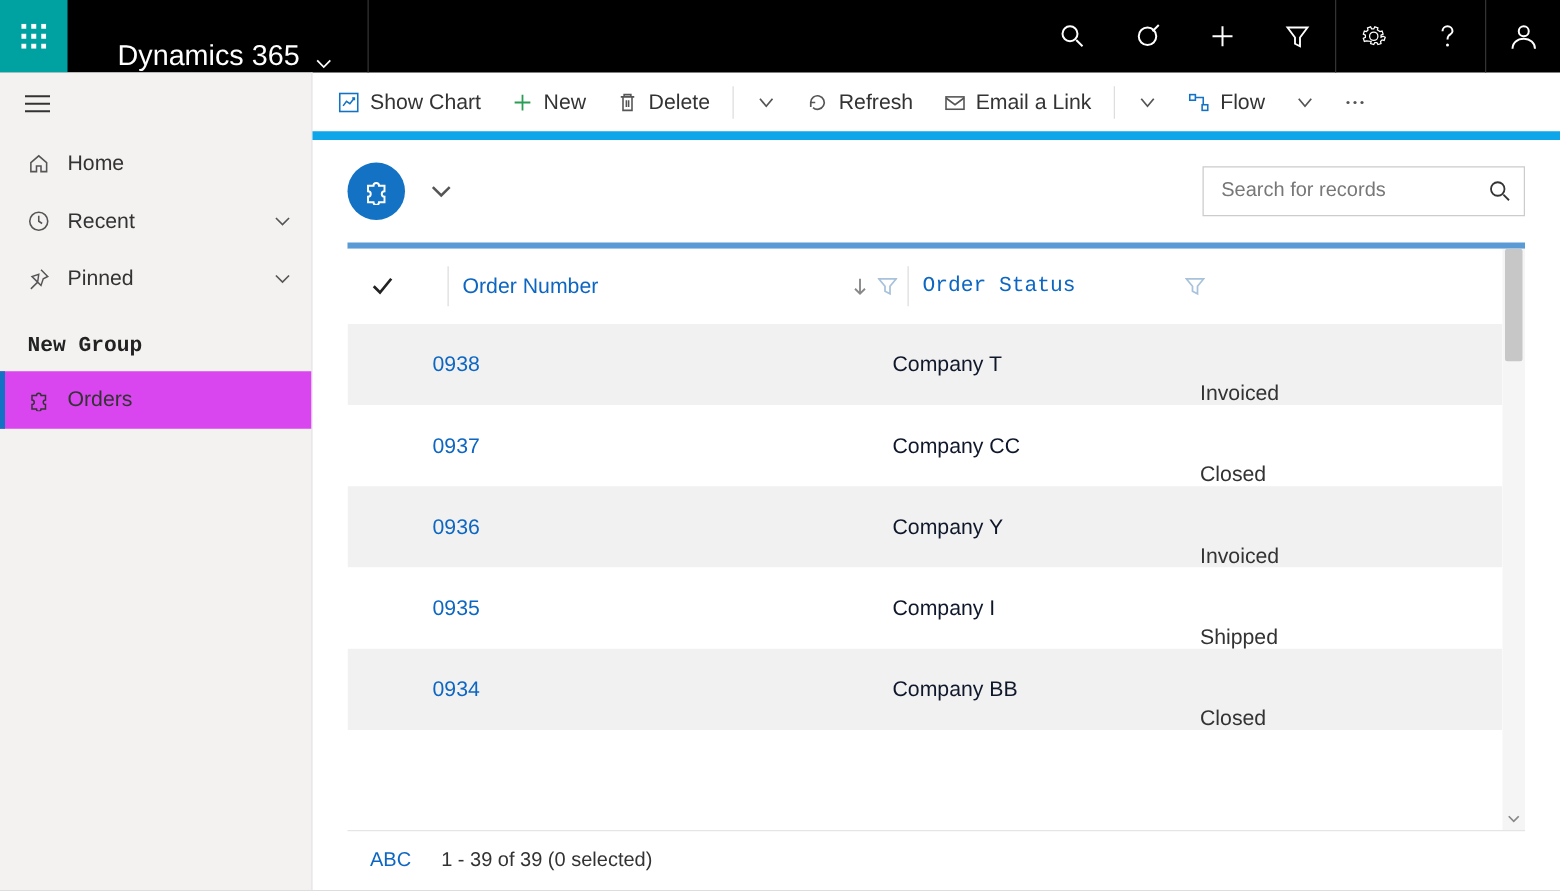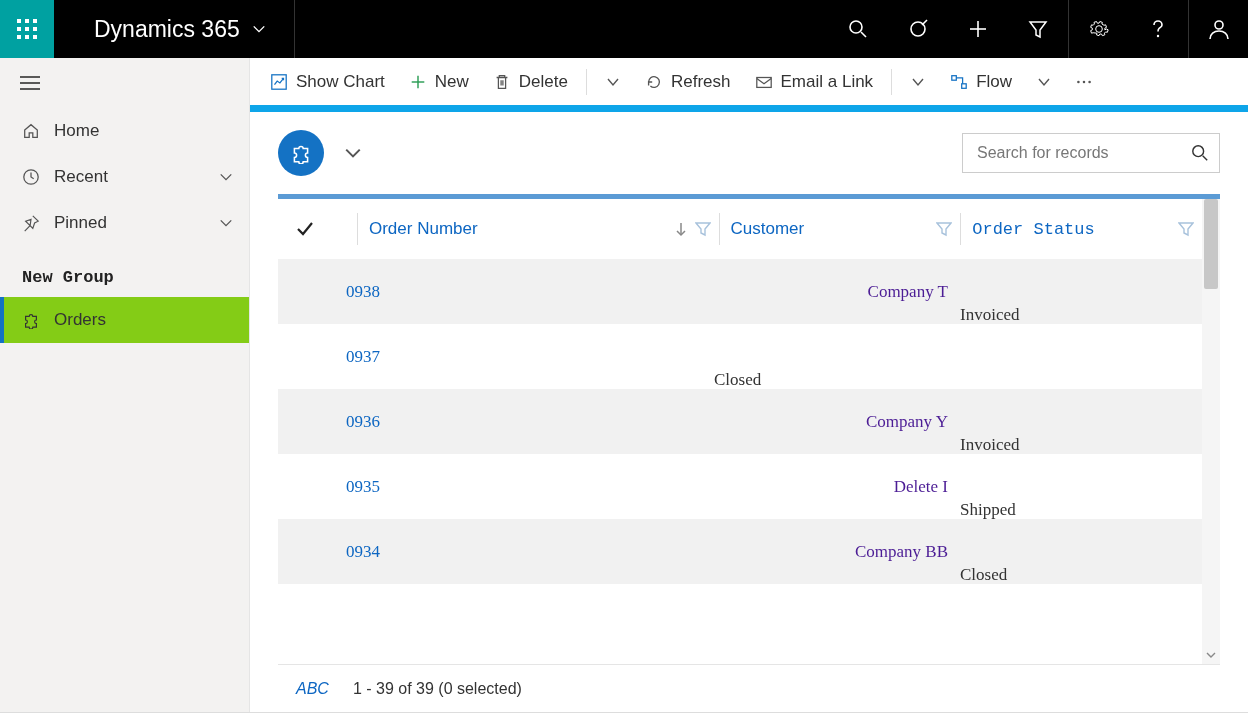--- a/index.html
+++ b/index.html
@@ -2,39 +2,39 @@
 <html><head>
 <meta charset="utf-8">
 <style>
   * { box-sizing: border-box; margin: 0; padding: 0; }
   html, body { width: 1248px; height: 713px; font-family: "Segoe UI", Arial, sans-serif; background: #fff; overflow: hidden; color: #333; }
   .root { display: flex; flex-direction: column; width: 100%; height: 100%; }
 
   
   .topbar { display: flex; align-items: stretch; background: #000; color: #fff; height: 58px; }
   .waffle { width: 54px; background: #00a1a1; display: flex; align-items: center; justify-content: center; cursor: pointer; }
-  .brand { display: flex; align-items: center; padding: 0 28px 0 40px; font-size: 23px; gap: 12px; cursor: pointer; border-right: 1px solid #333; }
+  .brand { display: flex; align-items: flex-end; padding: 0 28px 0 40px; font-size: 23px; gap: 12px; cursor: pointer; border-right: 1px solid #333; }
   .brand .chev { width: 14px; height: 14px; }
   .tb-spacer { flex: 1; }
   .tb-icons { display: flex; align-items: stretch; }
   .tb-cell { width: 60px; display: flex; align-items: center; justify-content: center; cursor: pointer; }
   .tb-sep { border-left: 1px solid #333; }
 
   
   .main { flex: 1; display: flex; min-height: 0; border-bottom: 1px solid #ddd; }
 
   
   .sidebar { width: 250px; background: #f3f2f1; display: flex; flex-direction: column; border-right: 1px solid #e5e5e5; }
   .sb-ham { height: 50px; padding-left: 20px; display: flex; align-items: center; cursor: pointer; }
   .sb-item { height: 46px; display: flex; align-items: center; padding: 0 16px 0 22px; font-size: 17px; color: #333; cursor: pointer; gap: 14px; }
   .sb-item .icon { width: 18px; height: 18px; color: #555; }
   .sb-item .lbl { flex: 1; }
   .sb-item .chev { width: 14px; height: 14px; color: #555; }
   .sb-group { padding: 22px 0 10px 22px; font-size: 17px; font-weight: 600; color: #222; font-family: Liberation Mono, monospace; }
-  .sb-active { background: #84cc16; position: relative; height: 46px; display: flex; align-items: center; padding: 0 0 0 22px; font-size: 17px; cursor: pointer; gap: 14px; }
+  .sb-active { background: #d946ef; position: relative; height: 46px; display: flex; align-items: center; padding: 0 0 0 22px; font-size: 17px; cursor: pointer; gap: 14px; }
   .sb-active::before { content: ""; position: absolute; left: 0; top: 0; bottom: 0; width: 4px; background: #1472c4; }
 
   
   .content { flex: 1; display: flex; flex-direction: column; min-width: 0; }
   .cmdbar { height: 54px; display: flex; align-items: center; padding: 0 10px; gap: 4px; border-bottom: 7px solid #0ea5e9; }
   .cmd { display: flex; align-items: center; gap: 8px; padding: 6px 10px; font-size: 17px; color: #333; cursor: pointer; border-radius: 2px; }
   .cmd .ic { width: 18px; height: 18px; }
   .cmd-split { width: 36px; justify-content: center; }
   .cmd-sep { width: 1px; height: 26px; background: #ddd; margin: 0 4px; }
 
@@ -57,33 +57,33 @@
   .th { display: flex; align-items: center; color: #0d66c2; font-size: 17px; position: relative; padding-left: 12px; }
   .th .label { flex: 1; }
   .th .sort { width: 16px; height: 16px; color: #888; margin-right: 6px; cursor: pointer; }
   .th .filt { width: 16px; height: 16px; color: #a8c2dc; cursor: pointer; margin-right: 8px; }
   .th.divider::before { content: ""; position: absolute; left: 0; top: 14px; bottom: 14px; width: 1px; background: #ddd; }
   .col-check { width: 56px; justify-content: center; padding-left: 0; }
   .col-num { width: 368px; margin-left: 24px; }
   .col-cust { width: 246px; }
   .col-stat { width: 246px; font-family: Liberation Mono, monospace; }
   .rows { flex: 1; overflow: hidden; }
-  .row { display: flex; align-items: center; height: 65px; font-size: 17px; font-family: Liberation Serif, serif; }
+  .row { display: flex; align-items: center; height: 65px; font-size: 17px; }
   .row:nth-child(odd) { background: #f1f1f1; }
   .row:nth-child(even) { background: #fff; }
   .cell-check { width: 56px; }
   .cell-num { width: 368px; padding-left: 12px; color: #0d66c2; cursor: pointer; }
-  .cell-cust { width: 246px; padding-left: 12px; color: #4c1d95; cursor: pointer; text-align: right; }
+  .cell-cust { width: 246px; padding-left: 12px; color: #0f172a; cursor: pointer; }
   .cell-stat { width: 246px; padding-left: 12px; color: #333; margin-top: 46px; }
   .vscroll { width: 18px; background: #f5f5f5; position: relative; }
   .vscroll .thumb { position: absolute; top: 0; left: 2px; right: 2px; height: 90px; background: #c7c7c7; border-radius: 2px; cursor: pointer; }
   .vscroll .arrow { position: absolute; bottom: 4px; left: 0; right: 0; display: flex; justify-content: center; color: #999; cursor: pointer; }
 
   .footer { height: 48px; display: flex; align-items: center; padding: 0 18px; font-size: 16px; color: #333; gap: 24px; border-top: 1px solid #e5e5e5; }
-  .footer .abc { color: #0d66c2; cursor: pointer; font-style: italic; }
+  .footer .abc { color: #0d66c2; cursor: pointer; }
 
   svg { display: block; }
 </style>
 </head>
 <body>
 
 <div class="root">
 
   <div class="topbar">
     <div class="waffle">
@@ -300,55 +300,50 @@
               <div class="th col-num divider">
                 <span class="label">Order Number</span>
                 <svg class="sort" viewBox="0 0 16 16">
                     <line x1="8" y1="2" x2="8" y2="14" stroke="#888" stroke-width="1.5"></line>
                     <path d="M4 10 L8 14 L12 10" stroke="#888" stroke-width="1.5" fill="none"></path>
                   </svg>
                 <svg class="filt" viewBox="0 0 16 16">
                     <path d="M1 2 H15 L10 8 V14 L6 12 V8 Z" stroke="#a8c2dc" stroke-width="1.4" fill="none"></path>
                   </svg>
               </div>
-              <div class="th col-cust divider">
-                <span class="label">Customer</span>
-                <svg class="filt" viewBox="0 0 16 16">
-                    <path d="M1 2 H15 L10 8 V14 L6 12 V8 Z" stroke="#a8c2dc" stroke-width="1.4" fill="none"></path>
-                  </svg>
-              </div>
               <div class="th col-stat divider">
                 <span class="label">Order Status</span>
                 <svg class="filt" viewBox="0 0 16 16">
                     <path d="M1 2 H15 L10 8 V14 L6 12 V8 Z" stroke="#a8c2dc" stroke-width="1.4" fill="none"></path>
                   </svg>
               </div>
             </div>
             <div class="rows" id="rows">
                 <div class="row">
                   <div class="cell-check"></div>
                   <div class="cell-num">0938</div>
                   <div class="cell-cust">Company T</div>
                   <div class="cell-stat">Invoiced</div>
                 </div>
                 <div class="row">
                   <div class="cell-check"></div>
                   <div class="cell-num">0937</div>
+                  <div class="cell-cust">Company CC</div>
                   <div class="cell-stat">Closed</div>
                 </div>
                 <div class="row">
                   <div class="cell-check"></div>
                   <div class="cell-num">0936</div>
                   <div class="cell-cust">Company Y</div>
                   <div class="cell-stat">Invoiced</div>
                 </div>
                 <div class="row">
                   <div class="cell-check"></div>
                   <div class="cell-num">0935</div>
-                  <div class="cell-cust">Delete I</div>
+                  <div class="cell-cust">Company I</div>
                   <div class="cell-stat">Shipped</div>
                 </div>
                 <div class="row">
                   <div class="cell-check"></div>
                   <div class="cell-num">0934</div>
                   <div class="cell-cust">Company BB</div>
                   <div class="cell-stat">Closed</div>
                 </div>
               </div>
           </div>

